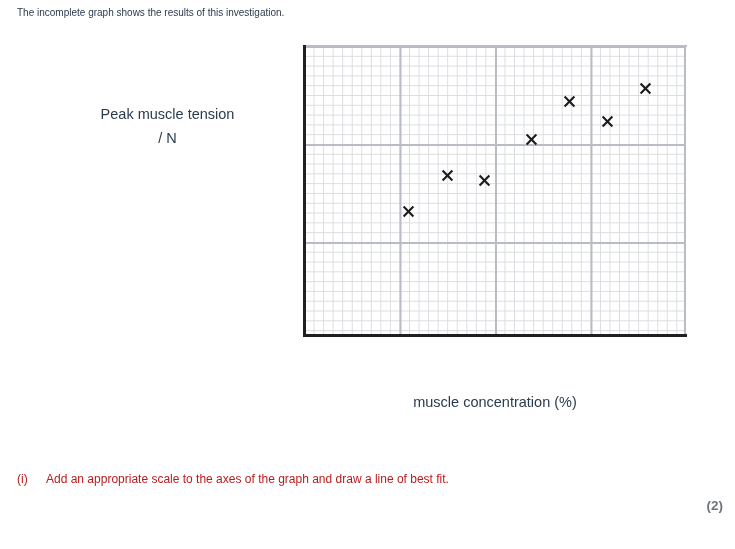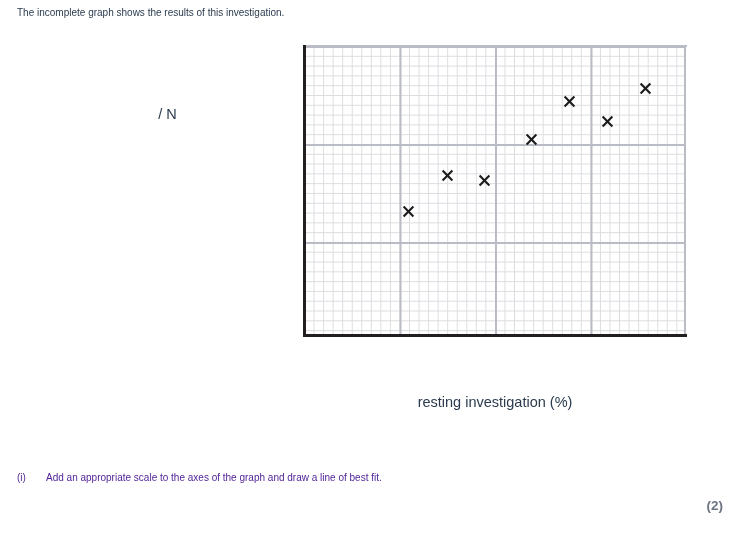--- a/index.html
+++ b/index.html
@@ -126,22 +126,22 @@
     color: #2b3b4e;
   }
   .x-axis-label .line1 { display: block; }
   .x-axis-label .line2 { display: block; }
 
   
   .question-row {
     position: absolute;
     left: 17px;
     top: 472px;
-    font-size: 10px;
-    color: #4c1d95;
+    font-size: 12px;
+    color: #b91c1c;
     white-space: nowrap;
   }
   .question-row .q-label {
     display: inline-block;
     width: 29px;
   }
   .marks {
     position: absolute;
     right: 12px;
     top: 498px;
@@ -149,20 +149,21 @@
     font-weight: bold;
     color: #6b7480;
   }
 </style>
 </head>
 <body>
 
 <div class="intro-text">The incomplete graph shows the results of this investigation.</div>
 
 <div class="y-axis-label">
+  <span class="line1">Peak muscle tension</span>
   <span class="line2">/ N</span>
 </div>
 
 <div class="graph-wrap">
   <div class="grid-area"></div>
   <div class="grid-edge-top"></div>
   <div class="grid-edge-right"></div>
   <div class="axis-y"></div>
   <div class="axis-x"></div>
   <div id="points-layer">
@@ -205,19 +206,19 @@
       <div class="point" style="left: 342px; top: 43px;">
         <svg width="13" height="13" viewBox="0 0 13 13" aria-hidden="true">
           <line x1="1.6" y1="1.6" x2="11.4" y2="11.4" stroke="#1b1b1b" stroke-width="2.1" stroke-linecap="butt"></line>
           <line x1="11.4" y1="1.6" x2="1.6" y2="11.4" stroke="#1b1b1b" stroke-width="2.1" stroke-linecap="butt"></line>
         </svg>
       </div>
     </div>
 </div>
 
 <div class="x-axis-label">
-  <span class="line2">resting investigation (%)</span>
+  <span class="line2">muscle concentration (%)</span>
 </div>
 
 <div class="question-row">
   <span class="q-label">(i)</span><span>Add an appropriate scale to the axes of the graph and draw a line of best fit.</span>
 </div>
 <div class="marks">(2)</div>
 
 </body></html>

